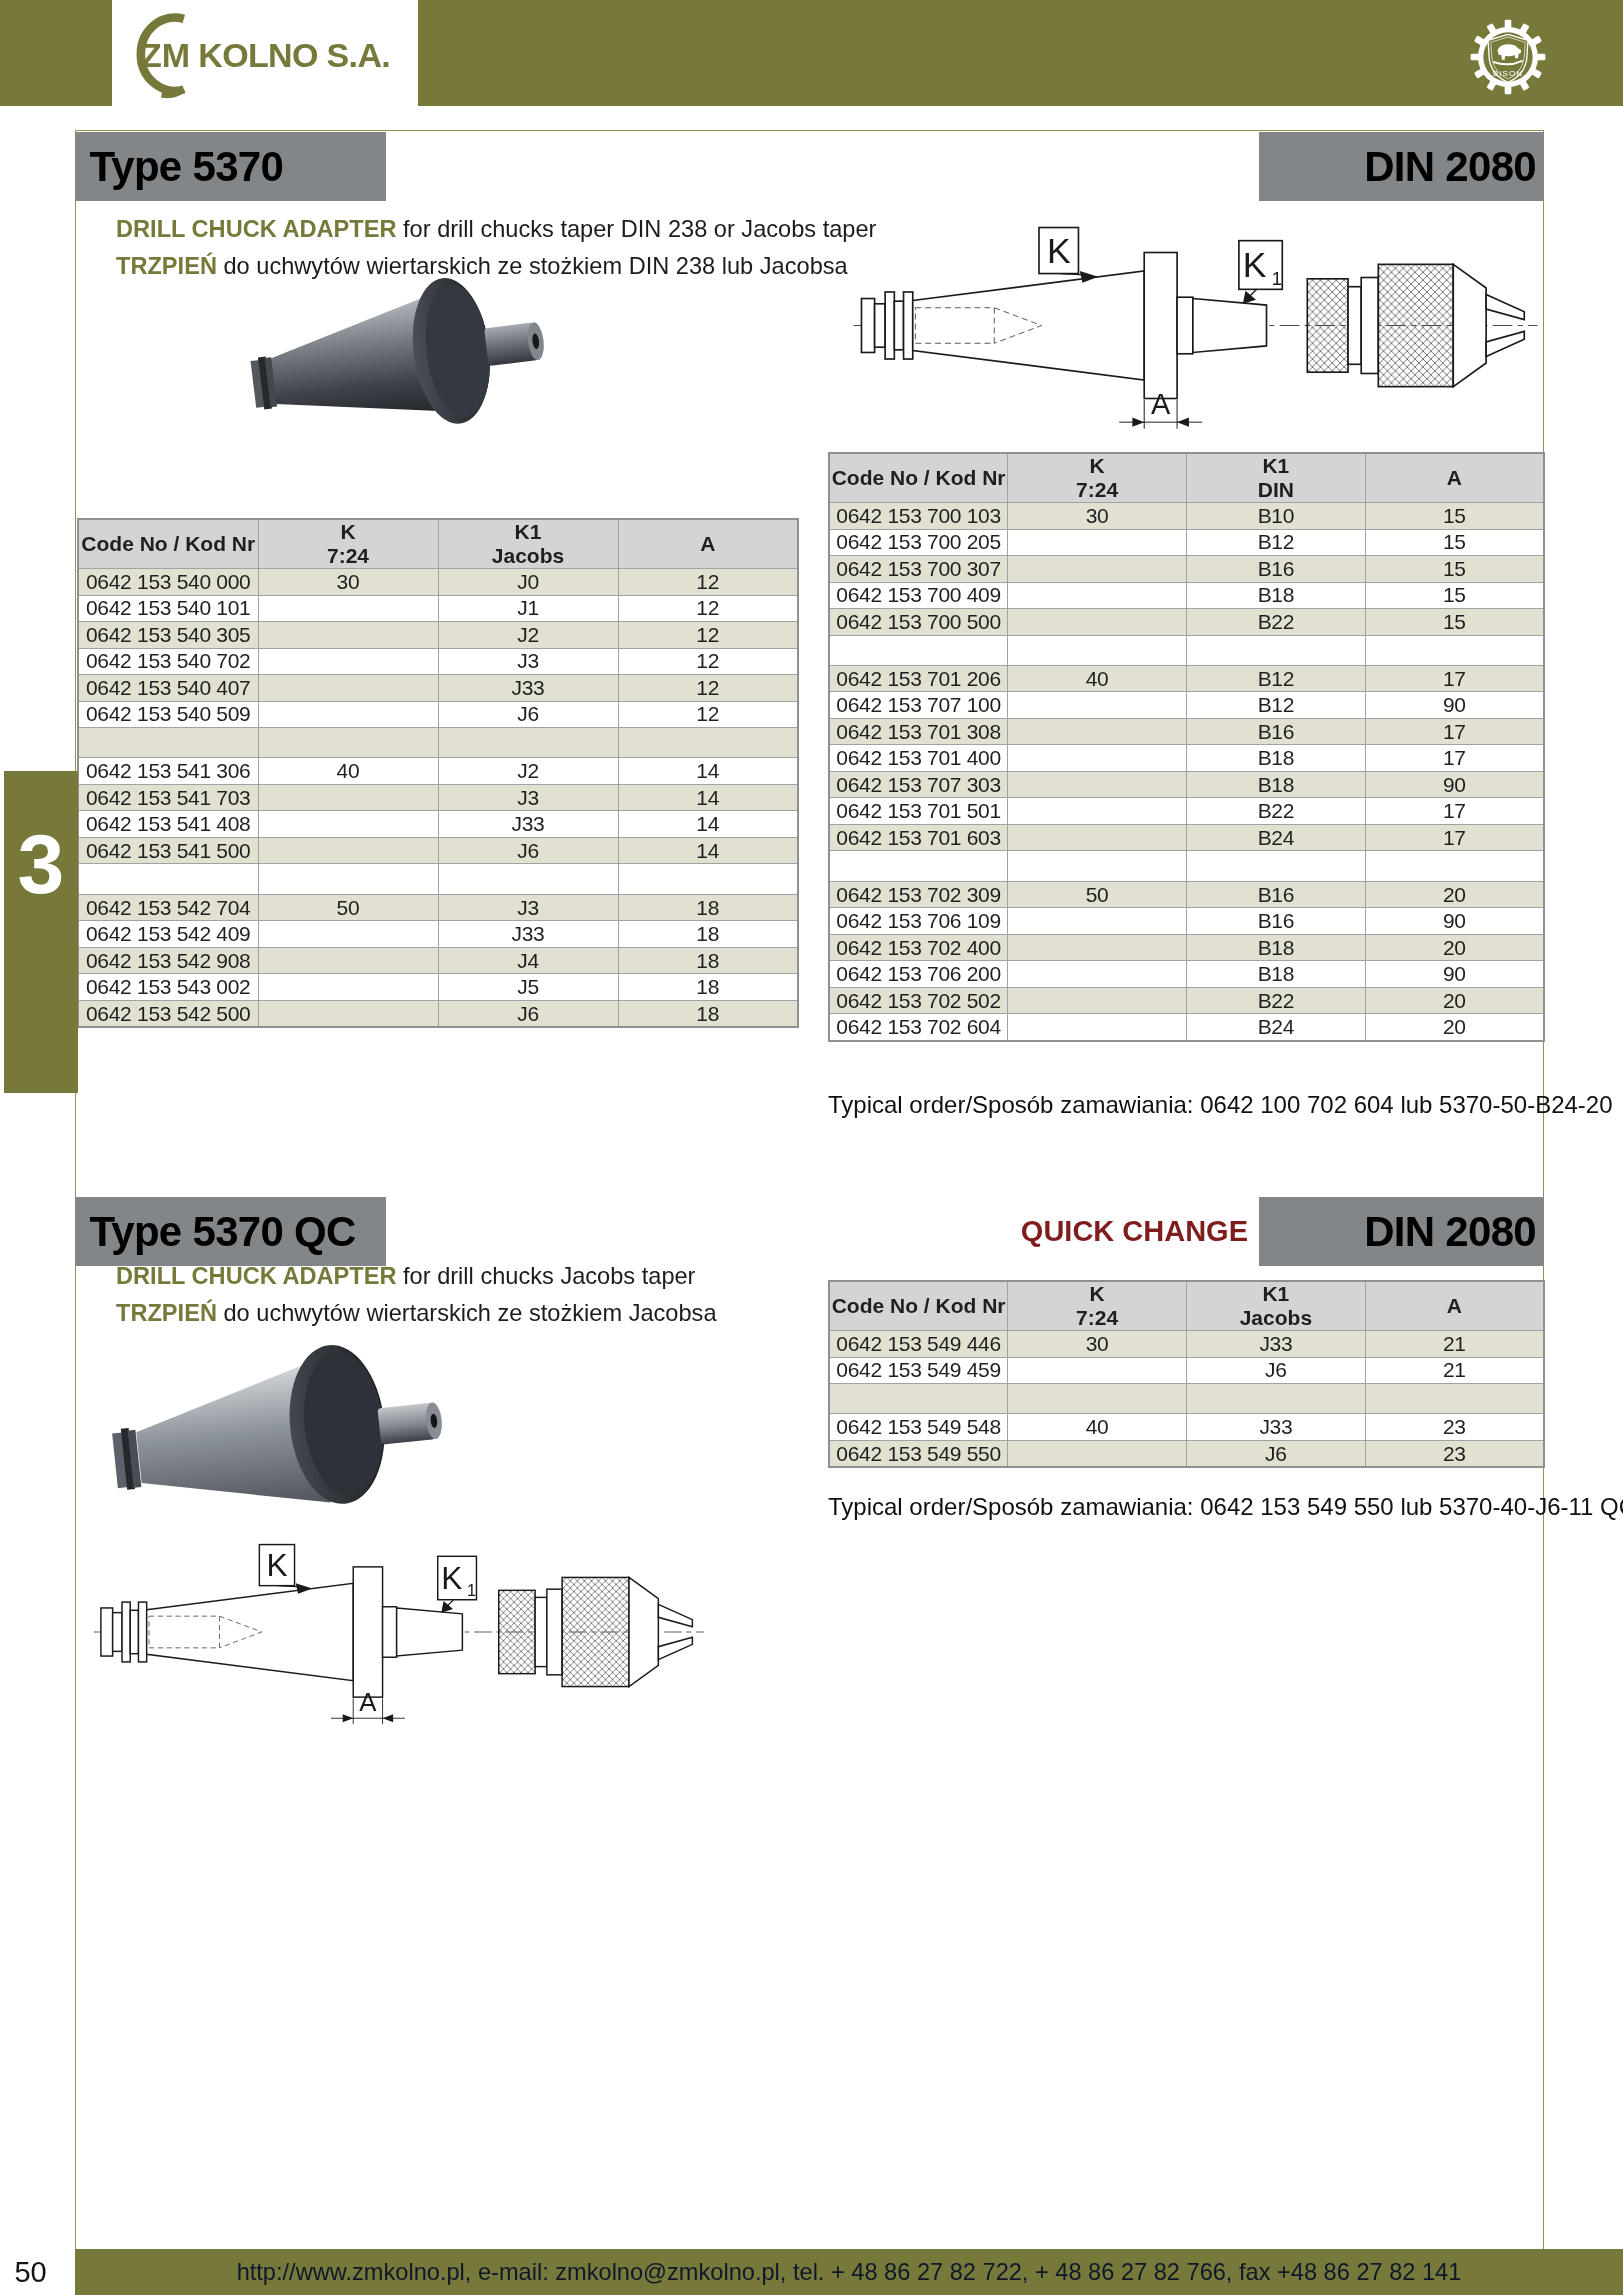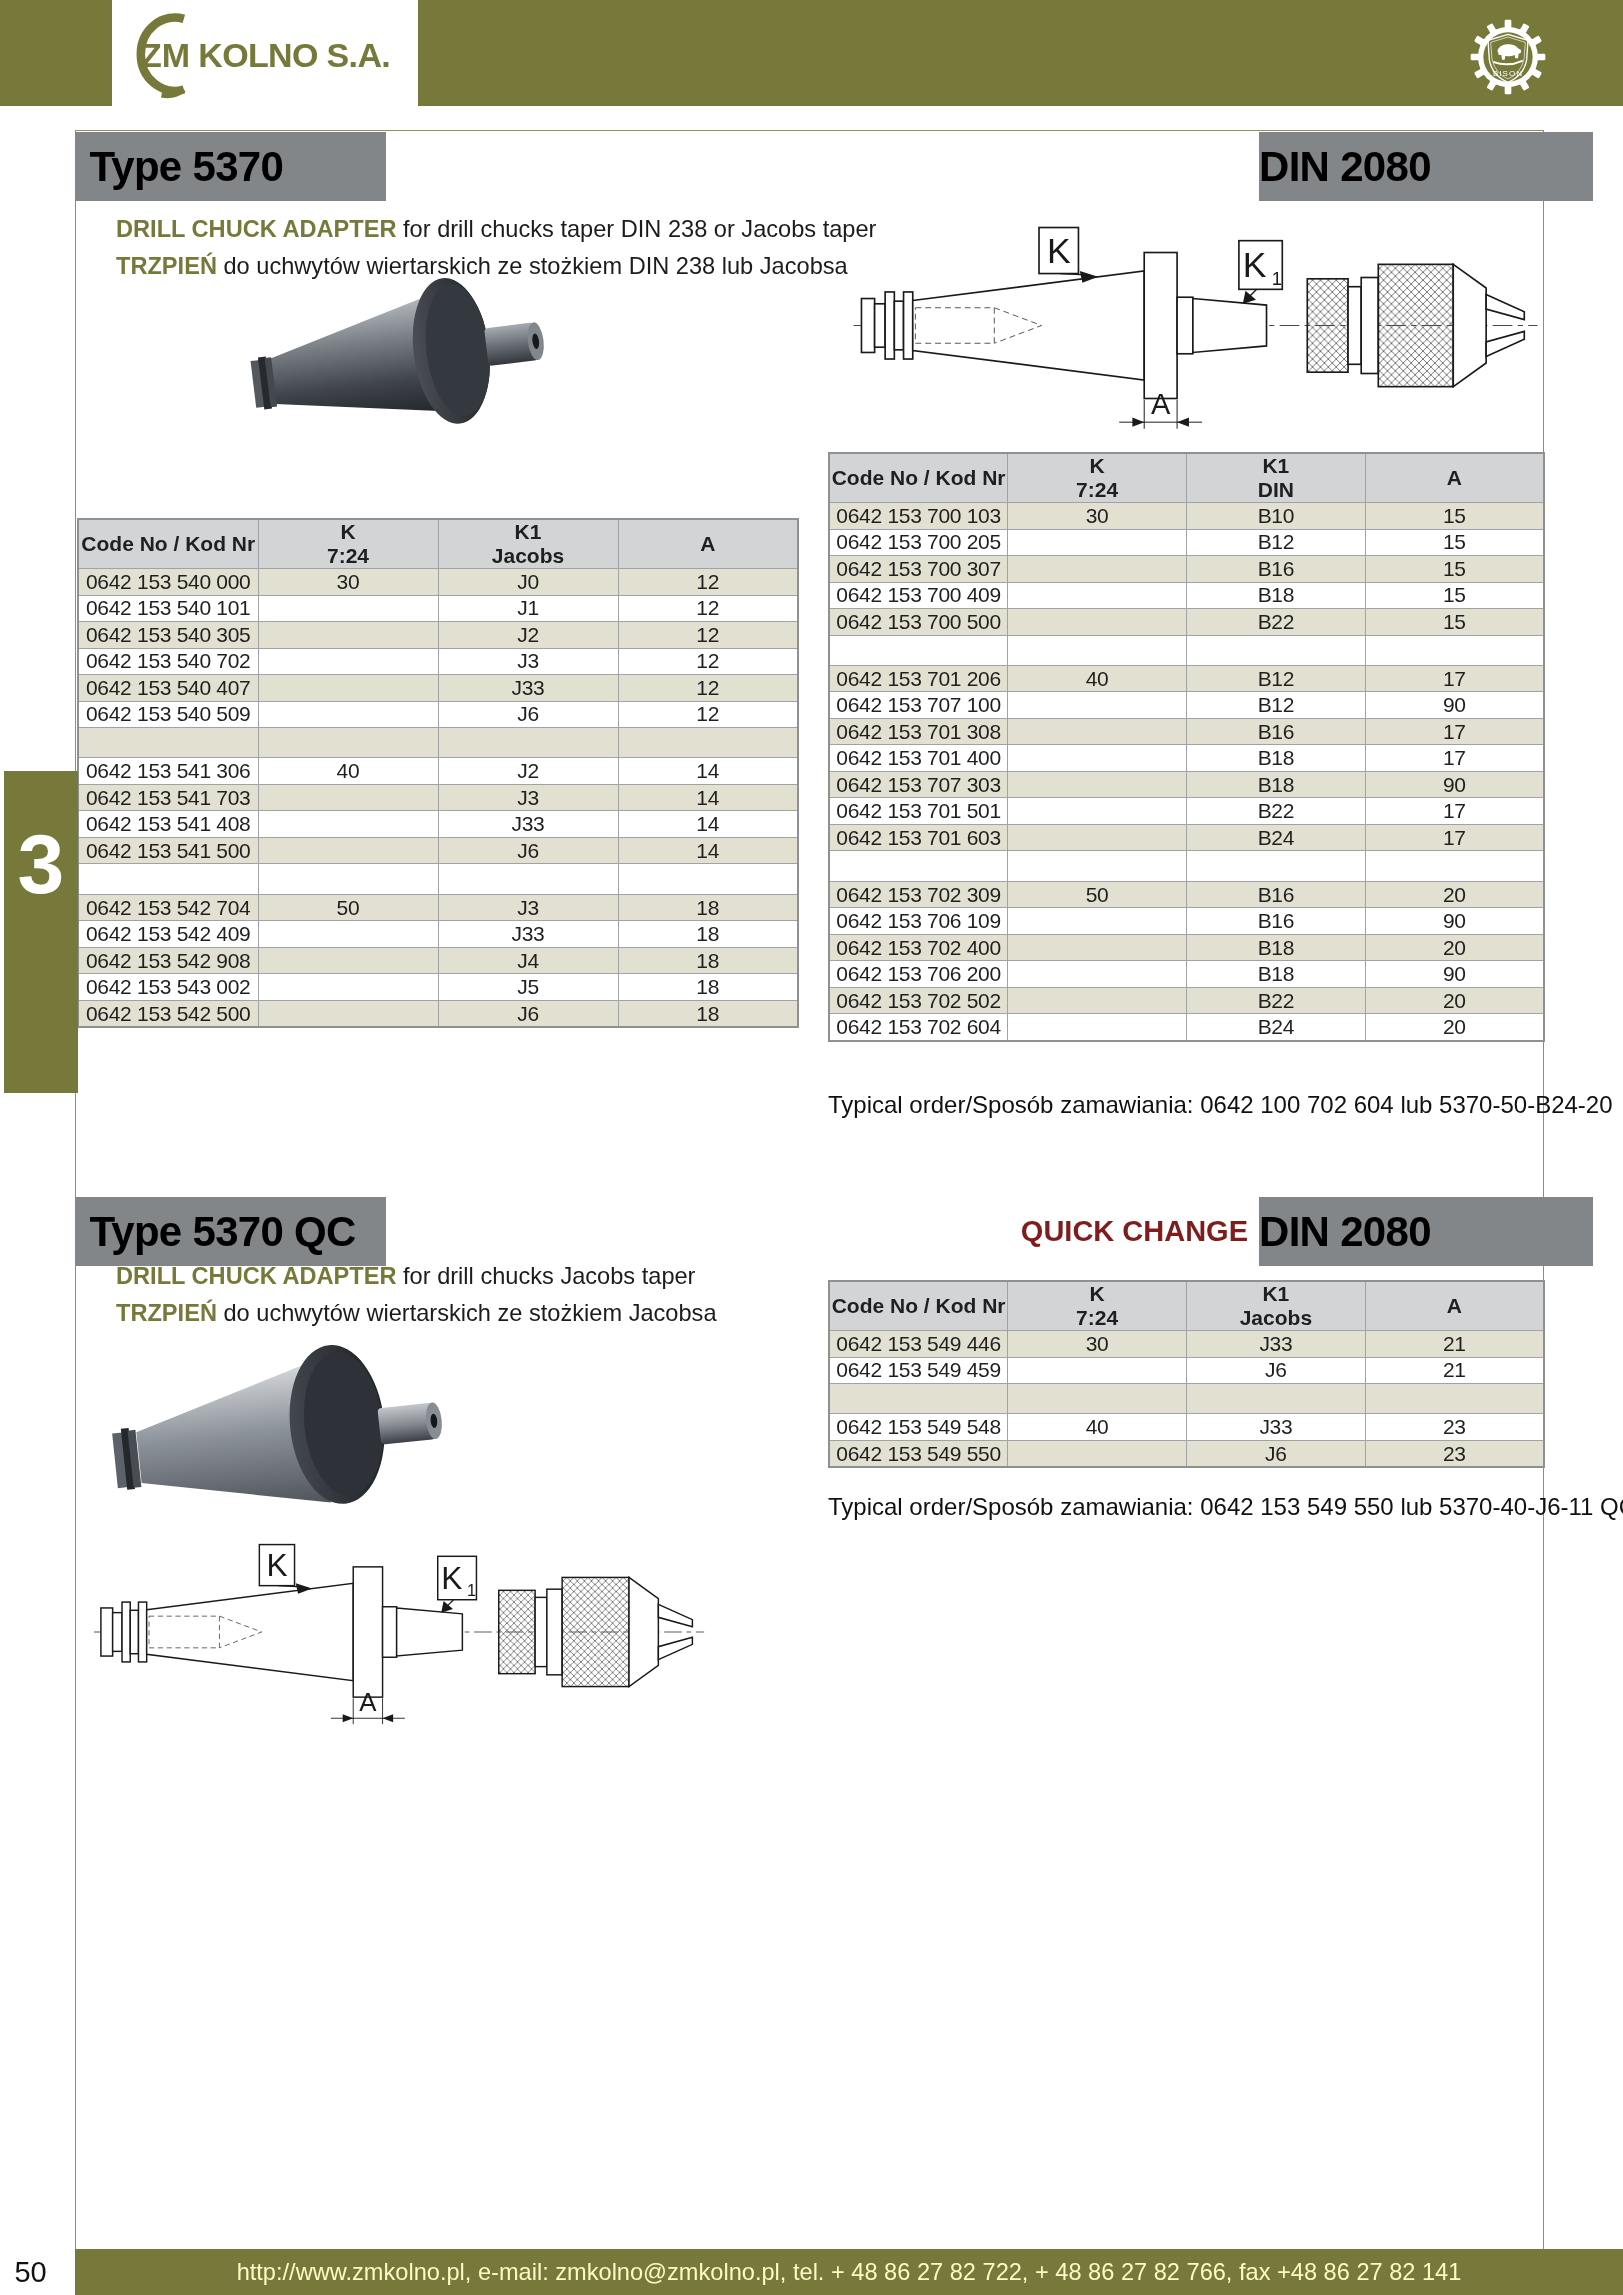--- a/index.html
+++ b/index.html
@@ -12,21 +12,21 @@
   .logo-box{position:absolute;left:78px;top:0;width:306px;height:106px;background:#ffffff;margin-left:34px;}
   .logo-box svg{position:absolute;left:9.2px;top:6.5px;}
   .bison{position:absolute;left:1468px;top:17px;width:80px;height:80px;}
   
   .frame{position:absolute;left:75px;top:130px;width:1469px;height:2119px;
     border:1.3px solid #90925B;border-bottom:none;box-sizing:border-box;}
   
   .graybar{position:absolute;height:69px;background:#838689;color:#000000;
     font-weight:bold;font-size:42px;line-height:69px;letter-spacing:-0.7px;}
   .typebar{left:75px;width:311px;padding-left:14.4px;box-sizing:border-box;}
-  .dinbar{left:1259px;width:334px;padding-right:30px;box-sizing:border-box;}
+  .dinbar{left:1259px;width:285px;text-align:right;padding-right:8px;box-sizing:border-box;}
   .quickchange{position:absolute;left:968px;top:1197px;width:280px;height:69px;
     line-height:69px;text-align:right;color:#7f1d1d;font-weight:bold;font-size:29px;}
   
   .desc{position:absolute;left:116px;font-size:23.6px;color:#1c1c1c;line-height:37px;white-space:nowrap;}
   .desc b{color:#77793A;font-weight:bold;}
   
   .tblwrap{position:absolute;}
   table.spec{border-collapse:collapse;width:100%;table-layout:fixed;
     border:2px solid #8E9093;background:#ffffff;}
   table.spec th,table.spec td{border:1.3px solid #A0A2A5;text-align:center;
@@ -40,21 +40,21 @@
   .typical{position:absolute;font-size:24px;color:#111;white-space:nowrap;}
   
   .drawing,.photo{position:absolute;}
   .drawing path,.drawing rect,.drawing line,.drawing polygon{vector-effect:none;}
   
   .sidetab{position:absolute;left:3.9px;top:771px;width:74px;height:322px;background:#77793A;}
   .sidetab .num{display:block;margin-top:51px;text-align:center;color:#ffffff;
     font-weight:bold;font-size:84px;line-height:1;}
   
   .footbar{position:absolute;left:75px;top:2249px;width:1548px;height:46px;background:#77793A;}
-  .footbar .txt{display:block;text-align:center;color:#fef9c3;font-size:23.6px;line-height:46px;white-space:nowrap;}
+  .footbar .txt{display:block;text-align:center;color:#0f172a;font-size:23.6px;line-height:46px;white-space:nowrap;}
   .pagenum{position:absolute;left:14.4px;top:2256px;font-size:29px;color:#111;}
 </style>
 </head>
 <body>
 
 <div class="page">
 
   <div class="band">
     <div class="logo-box">
       <svg width="288" height="93" viewBox="0 0 440 142">

